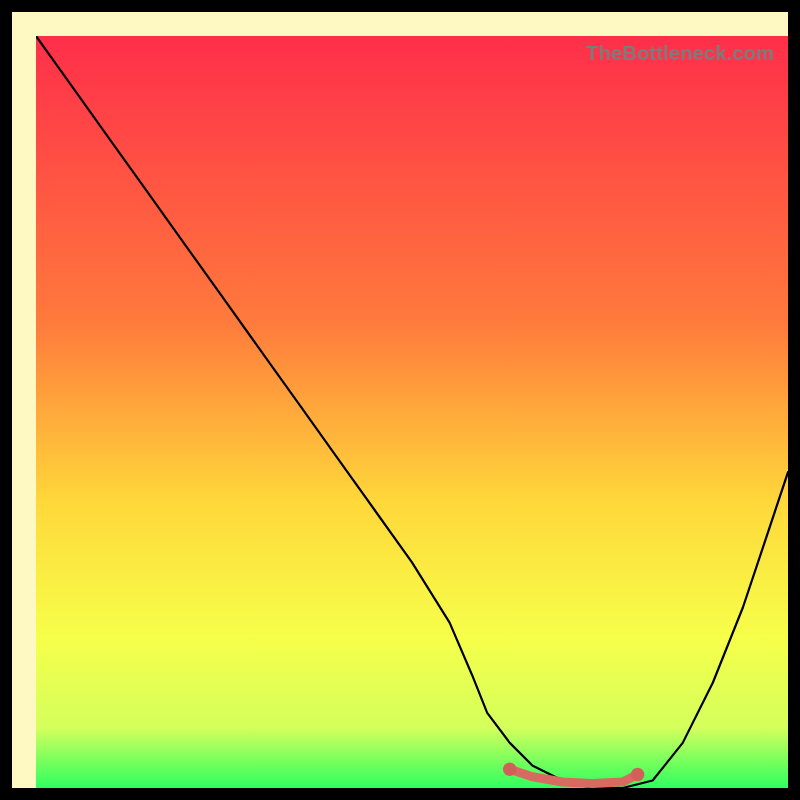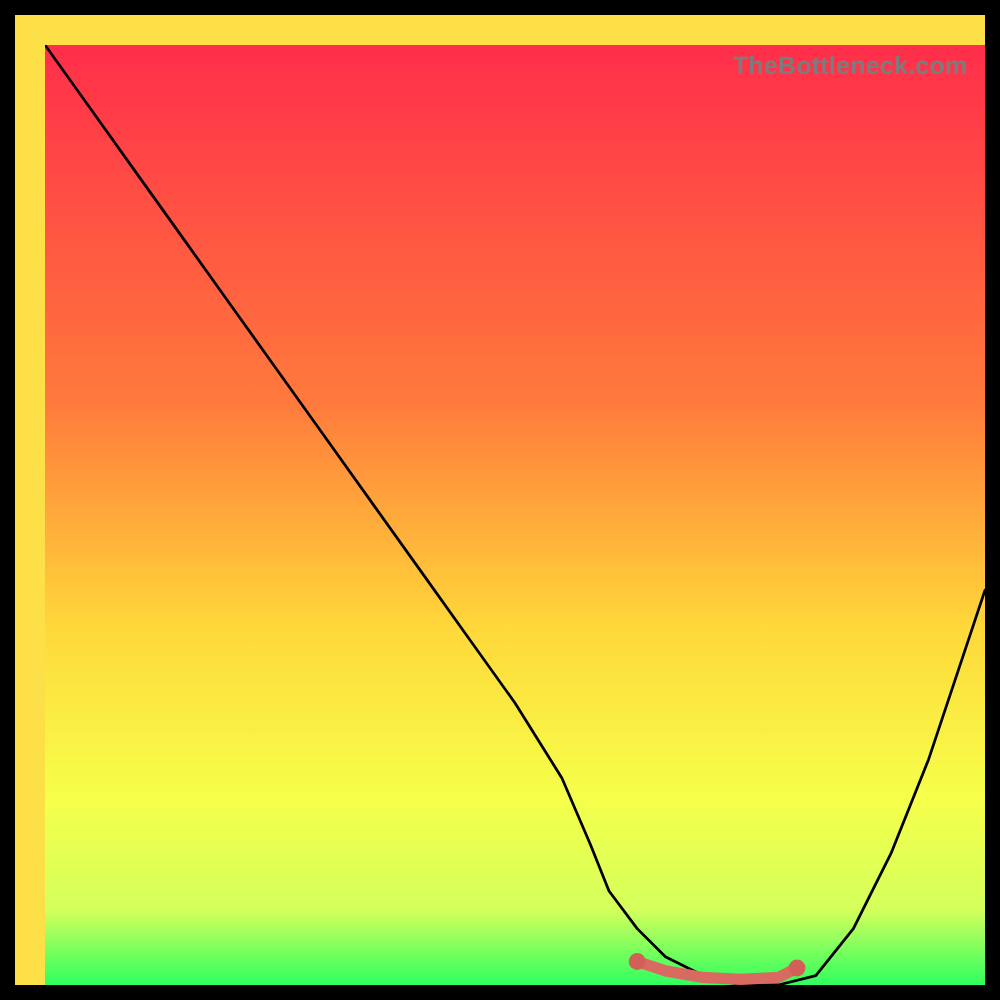--- a/index.html
+++ b/index.html
@@ -9,21 +9,21 @@
     height: 800px;
     background: #000;
     overflow: hidden;
   }
   .frame {
     position: absolute;
     left: 12px;
     top: 12px;
     width: 776px;
     height: 776px;
-    background: #fde047;
+    background: #fef9c3;
   }
   .plot-area {
     position: absolute;
     left: 24px;
     top: 24px;
     width: 752px;
     height: 752px;
     overflow: hidden;
   }
   .gradient {

